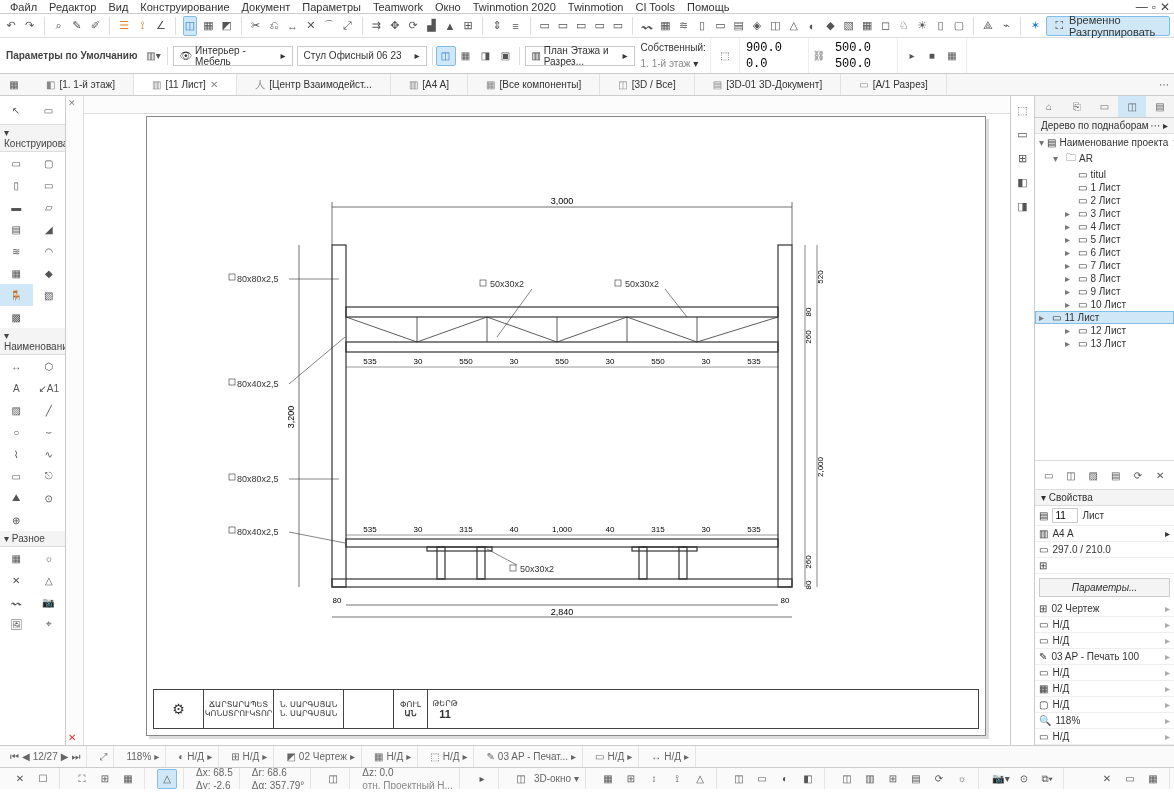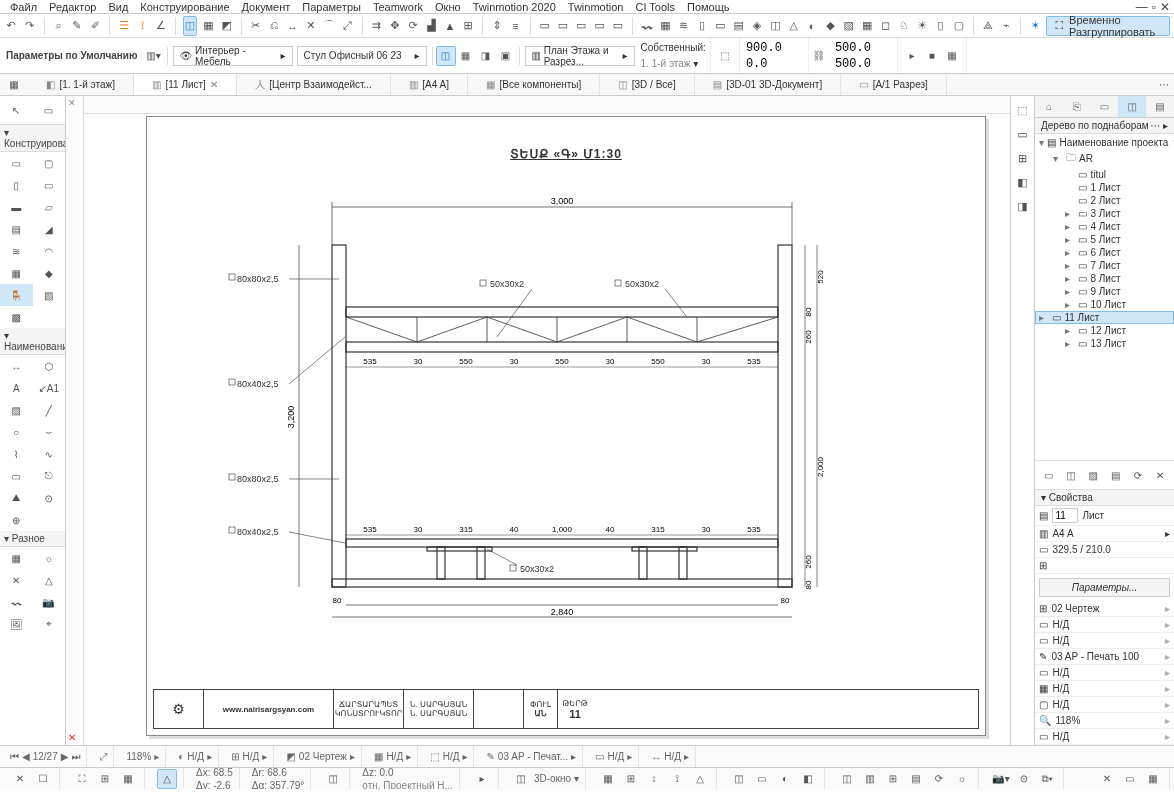--- a/index.html
+++ b/index.html
@@ -313,21 +313,20 @@
       <div class="tool">🖼</div>
         <div class="tool">⌖</div>
     </div>
   </div>
 
   <div class="canvas-wrap">
     <div class="ruler-v"></div>
     <div class="ruler-h"></div>
     <div style="position:absolute;left:2px;top:2px;font-size:9px;color:#888">✕</div>
     <div class="paper">
-      <div class="title">ՏԵՍՔ «Գ»  Մ1:30</div>
       <div class="dwg-area">
         <svg width="570" height="460" viewBox="0 0 570 460" style="overflow:visible">
 
           <g stroke="#333" stroke-width="0.7" fill="none">
             <line x1="55" y1="20" x2="515" y2="20"></line>
             <line x1="55" y1="15" x2="55" y2="58"></line>
               <line x1="515" y1="15" x2="515" y2="58"></line>
           </g>
           <text x="285" y="17" text-anchor="middle" font-size="9">3,000</text>
 
@@ -446,23 +445,20 @@
             <line x1="69" y1="418" x2="501" y2="418"></line>
           </g>
           <text x="60" y="416" font-size="8" text-anchor="middle">80</text>
           <text x="508" y="416" font-size="8" text-anchor="middle">80</text>
           <text x="285" y="428" font-size="9" text-anchor="middle">2,840</text>
         </svg>
       </div>
 
       <div class="footer">
         <div class="cell" style="width:50px;font-size:14px">⚙</div>
-        <div class="cell" style="width:130px">
-            <b>www.nairisargsyan.com</b>
-          </div>
         <div class="cell" style="width:70px">
           <div>ՃԱՐՏԱՐԱՊԵՏ</div>
             <div>ԿՈՆՍՏՐՈՒԿՏՈՐ</div>
         </div>
         <div class="cell" style="width:70px">
           <div>Ն. ՍԱՐԳՍՅԱՆ</div>
             <div>Ն. ՍԱՐԳՍՅԱՆ</div>
         </div>
         <div class="cell" style="width:50px"></div>
         <div class="cell" style="width:34px">
@@ -526,21 +522,21 @@
     <div class="panel-title">▾ <span>Свойства</span></div>
     <div class="props">
       <div class="row">
           <span>▤</span>
           <input value="11" style=""> 
           <span>Лист</span>
         </div>
       <div class="row"><span>▥</span><span style="flex:1">A4 A</span>▸</div>
       <div class="row">
           <span>▭</span>
-          <span>329.5 / 210.0</span>
+          <span>297.0 / 210.0</span>
         </div>
       <div class="row">
           <span>⊞</span>
         </div>
     </div>
     <div class="btn-full">Параметры...</div>
     <div id="below-list" class="props">
         <div class="row">
           <span>⊞</span>
           <span>02 Чертеж</span>

